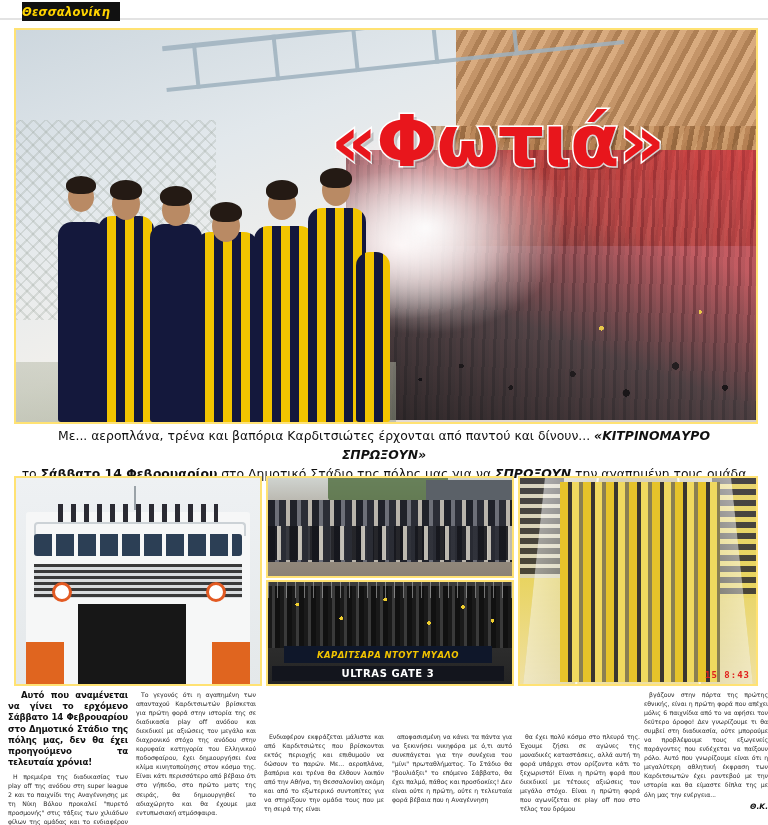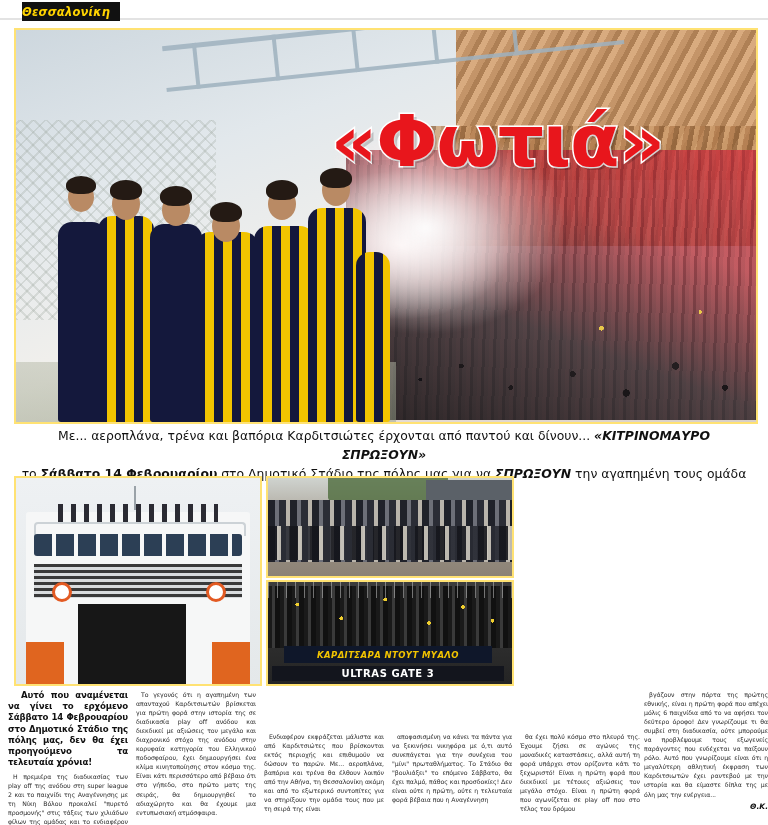--- a/index.html
+++ b/index.html
@@ -343,20 +343,29 @@
       <div class="stand-yellow"></div>
       <div class="stand-fence"></div>
       <div class="banner1">
         <span>ΚΑΡΔΙΤΣΑΡΑ ΝΤΟΥΤ ΜΥΑΛΟ</span>
       </div>
       <div class="banner2">
         <span>ULTRAS  GATE 3</span>
       </div>
     </div>
 
+    <div class="ph ph-tunnel">
+      <div class="tunnel-bg"></div>
+      <div class="tunnel-side-l"></div>
+      <div class="tunnel-side-r"></div>
+      <div class="tunnel-rail-l"></div>
+      <div class="tunnel-rail-r"></div>
+      <div class="tunnel-people"></div>
+      <div class="datestamp">15  8:43</div>
+    </div>
   </div>
 
 
   <div class="article">
     <div class="col c0">
       <div class="lead"><span class="ind"></span><span>Αυτό που αναμένεται να γίνει το ερχόμενο Σάββατο 14 Φεβρουαρίου στο Δημοτικό Στάδιο της πόλης μας, δεν θα έχει προηγούμενο τα τελευταία χρόνια!</span></div>
       <div class="body" style="margin-top:4px;">
         <p>Η πρεμιέρα της διαδικασίας των play off της ανόδου στη super league 2 και το παιχνίδι της Αναγέννησης με τη Νίκη Βόλου προκαλεί "πυρετό προσμονής" στις τάξεις των χιλιάδων φίλων της ομάδας και το ενδιαφέρον που εισπράττουμε και στην εφημερίδα είναι πρωτοφανές!</p>
       </div>
     </div>

